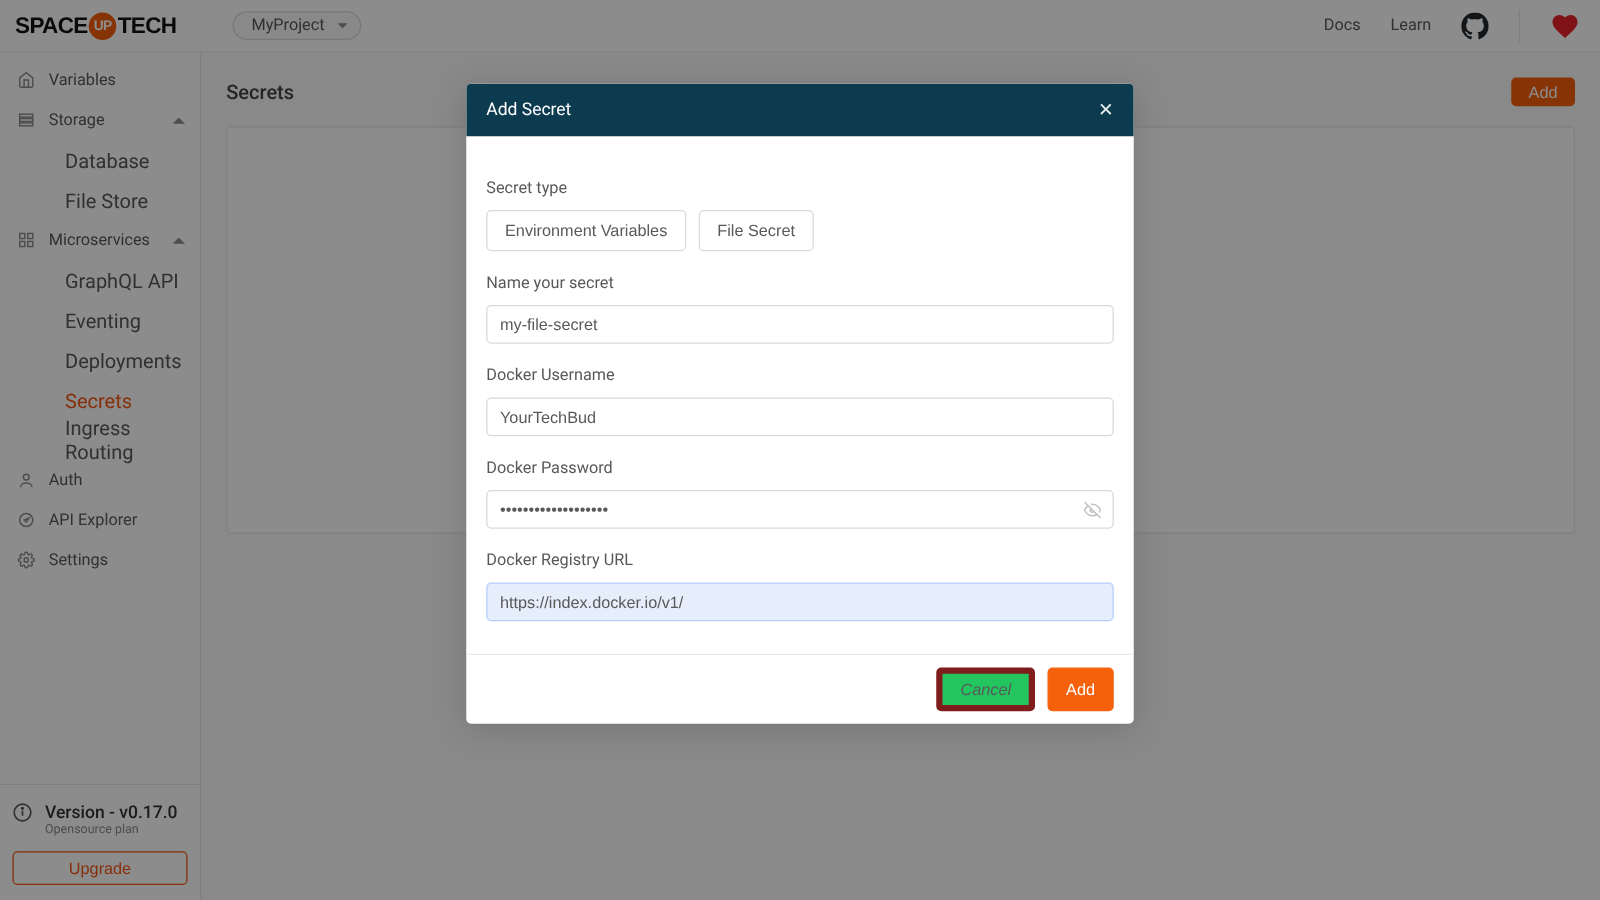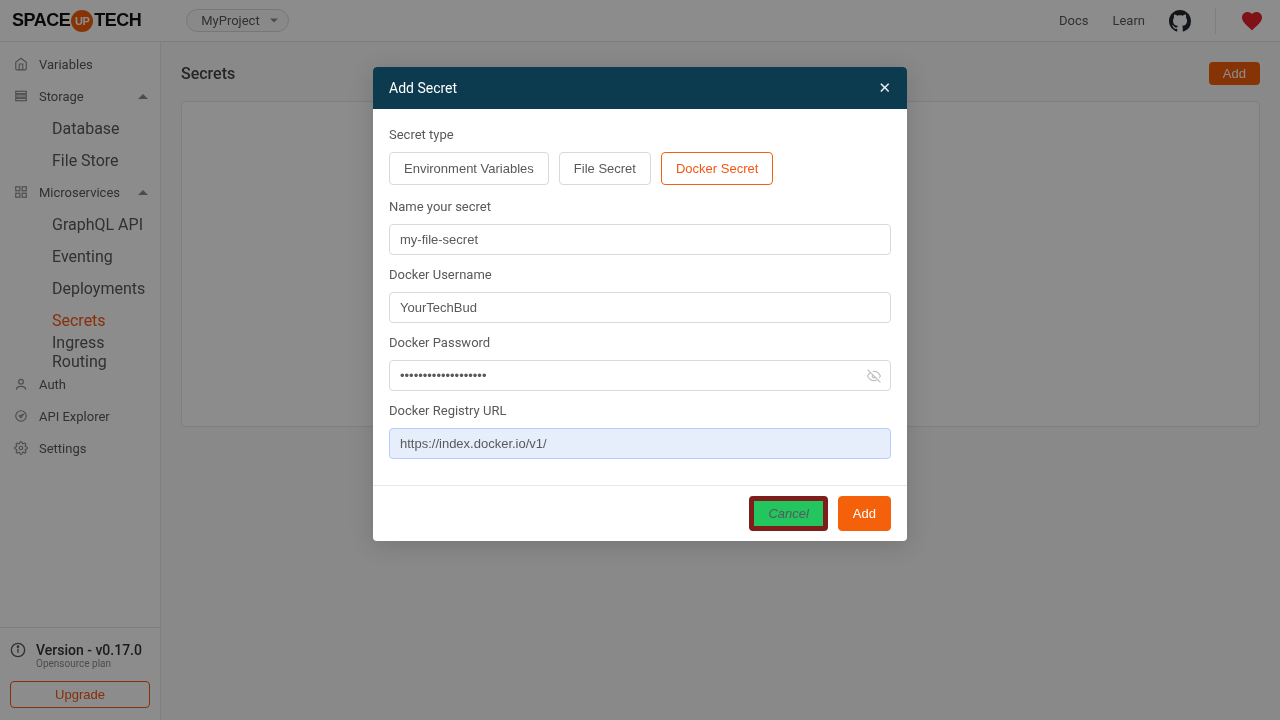--- a/index.html
+++ b/index.html
@@ -41,21 +41,21 @@
 .content-card { margin-top: 16px; background: #fff; border: 1px solid #e8e8e8; border-radius: 4px; height: 326px; padding: 24px; display: flex; flex-direction: column; align-items: center; justify-content: center; }
 .hint-text { color: #8c8c8c; font-size: 13px; text-align: center; margin-top: 60px; }
 
 
 .overlay { position: absolute; inset: 0; background: rgba(0,0,0,0.45); display: flex; align-items: flex-start; justify-content: center; }
 .modal { width: 534px; margin-top: 67px; background: #fff; border-radius: 4px; overflow: hidden; box-shadow: 0 4px 24px rgba(0,0,0,0.15); }
 .modal-head { background: #0c3b4f; color: #fff; padding: 12px 16px; display: flex; align-items: center; justify-content: space-between; }
 .modal-head .close { margin-left: auto; cursor: pointer; font-size: 15px; color: #fff; opacity: .9; }
 .modal-body { padding: 16px 16px 26px; }
 .form-label { font-size: 13px; color: #595959; margin-top: 6px; margin-bottom: 10px; display: block; }
-.form-label:first-child { margin-top: 2px; }
+.form-label:first-child { margin-top: 18px; }
 .type-row { display: flex; gap: 10px; margin-bottom: 14px; }
 .type-btn { border: 1px solid #d9d9d9; background: #fff; border-radius: 4px; padding: 8px 14px; font-size: 13px; color: #595959; cursor: pointer; }
 .type-btn.active { border-color: #f5600b; color: #f55613; }
 .text-input { width: 100%; border: 1px solid #d9d9d9; border-radius: 4px; padding: 7px 10px; font-size: 13px; color: #595959; }
 .text-input::placeholder { color: #bfbfbf; }
 .field { margin-bottom: 12px; }
 .pwd-wrap { position: relative; }
 .eye { position: absolute; right: 10px; top: 50%; transform: translateY(-50%); cursor: pointer; color: #bfbfbf; }
 .text-input.highlight { background: #e6edfb; border-color: #b6cdfb; }
 .modal-foot { border-top: 1px solid #e8e8e8; padding: 10px 16px; display: flex; justify-content: flex-end; gap: 10px; }
@@ -210,21 +210,20 @@
   <div class="modal">
     <div class="modal-head">
       <span>Add Secret</span>
       <span class="close">✕</span>
     </div>
     <div class="modal-body">
       <span class="form-label">Secret type</span>
       <div class="type-row">
         <button class="type-btn">Environment Variables</button>
         <button class="type-btn">File Secret</button>
-        <button class="type-btn active">Docker Secret</button>
       </div>
 
       <div class="field">
         <span class="form-label">Name your secret</span>
         <input class="text-input" value="my-file-secret" style="">
       </div>
 
       <div class="field">
         <span class="form-label">Docker Username</span>
         <input class="text-input" value="YourTechBud" style="">

